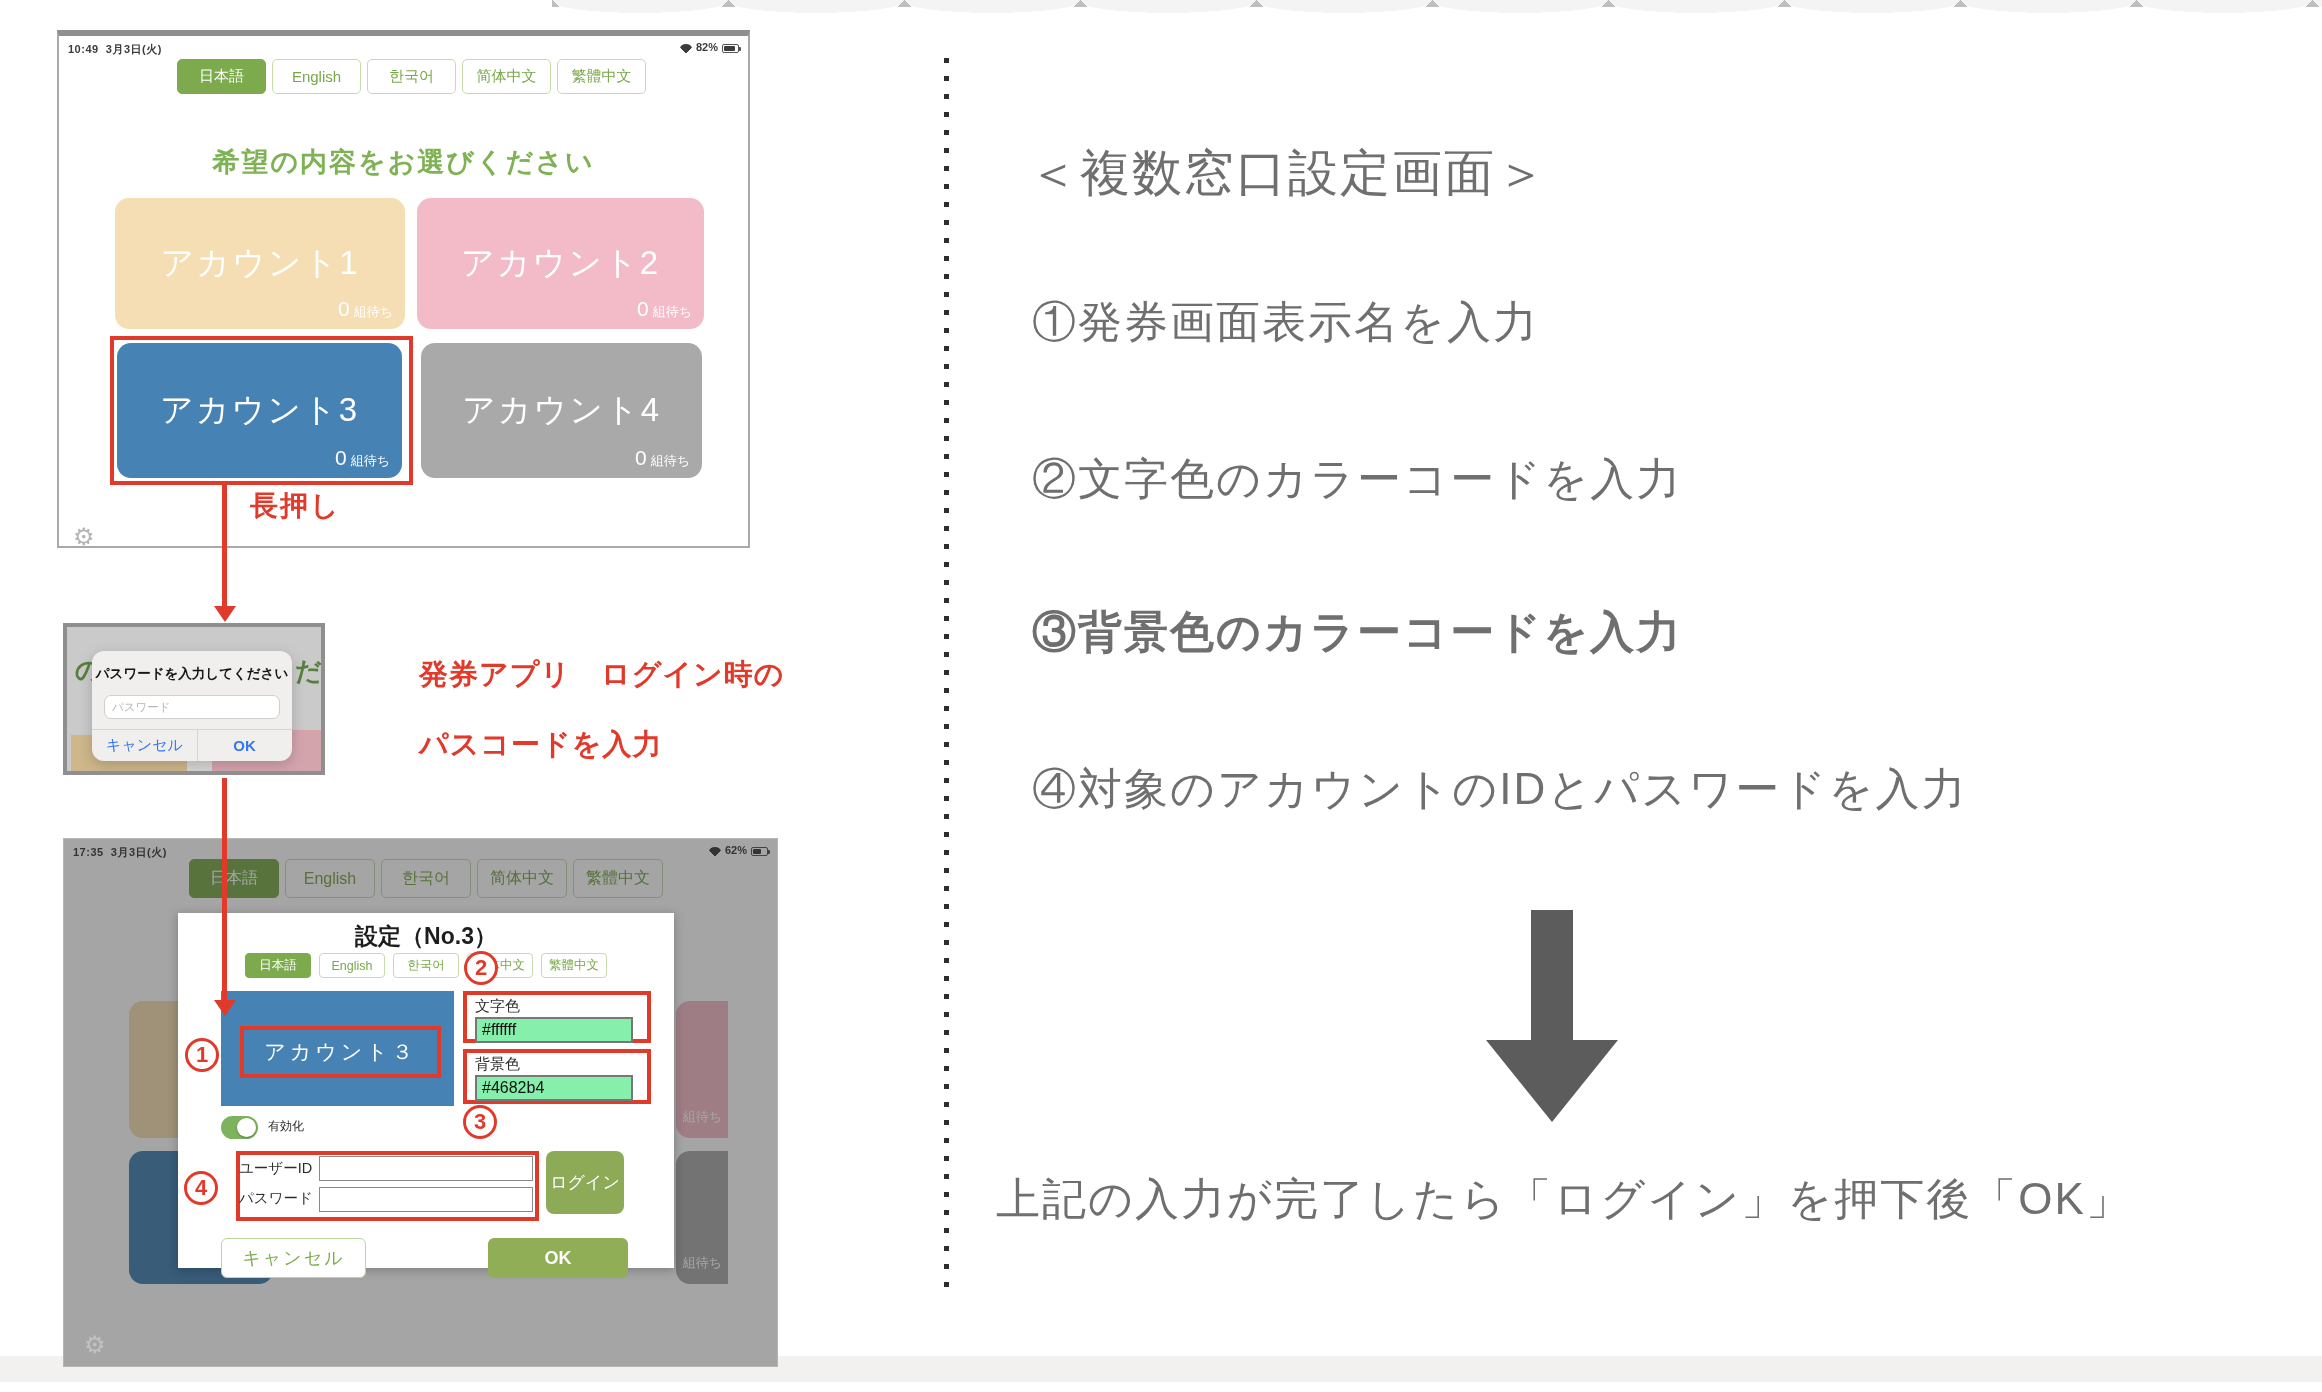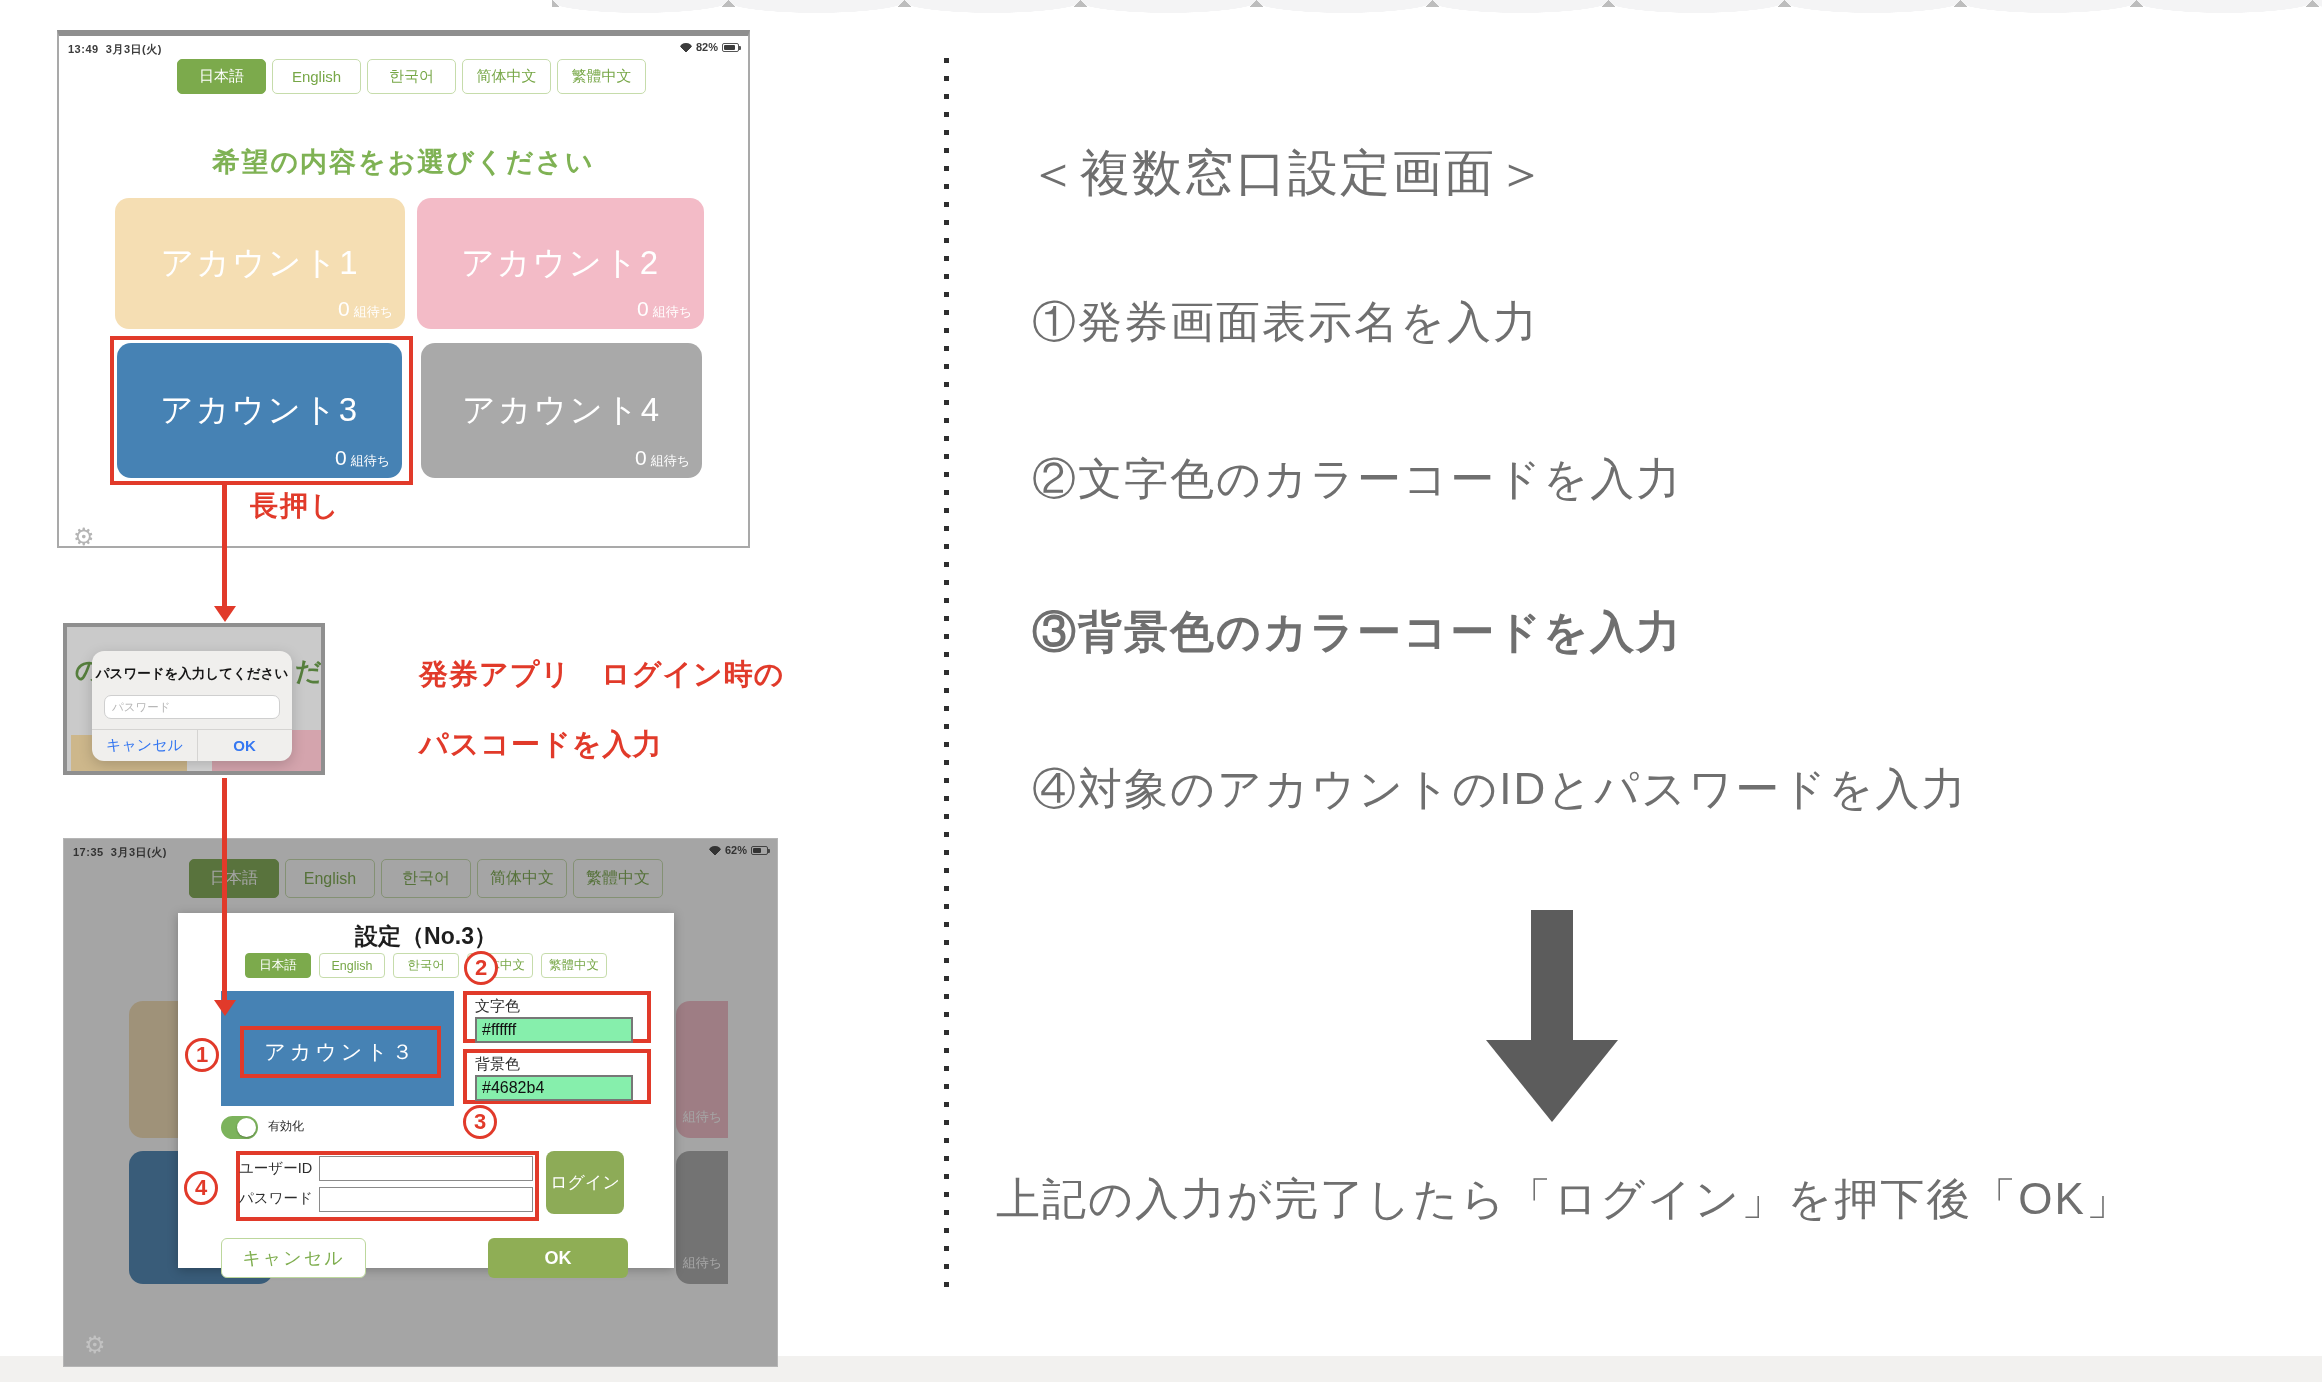--- a/index.html
+++ b/index.html
@@ -17,21 +17,21 @@
 
   
   .shot{position:absolute;background:#fff;overflow:hidden;}
   #shot1{left:57px;top:30px;width:693px;height:518px;border:2px solid #a9a9a9;border-top:6px solid #8f8f8f;z-index:2;}
   #shot2{left:63px;top:623px;width:262px;height:152px;border:4px solid #8f8f8f;background:#cacaca;z-index:2;}
   #shot3{left:63px;top:838px;width:715px;height:529px;border:1px solid #b5b5b5;background:#fff;z-index:2;}
 
   
   .statusbar{position:absolute;left:0;right:0;top:0;height:22px;font-size:11px;font-weight:bold;color:#3c3c3c;}
   .status-left{position:absolute;left:9px;top:6px;letter-spacing:.5px;}
-  .status-right{position:absolute;right:9px;top:5px;display:flex;align-items:center;gap:4px;}
+  .status-right{position:absolute;right:9px;top:5px;display:flex;align-items:flex-end;gap:4px;}
   .wifi{width:12px;height:9px;border-radius:50% 50% 0 0;
     background:conic-gradient(from -50deg at 50% 100%,#3c3c3c 0 100deg,rgba(0,0,0,0) 100deg);}
   .batt{position:relative;width:17px;height:9px;border:1px solid #555;border-radius:2px;}
   .batt::before{content:"";position:absolute;right:-3px;top:2px;width:2px;height:4px;background:#555;border-radius:0 1px 1px 0;}
   .batt::after{content:"";position:absolute;top:1px;bottom:1px;left:1px;background:#3c3c3c;border-radius:1px;}
   .batt.b82::after{right:3px;}
   .batt.b62::after{right:6px;}
 
   
   .langrow{position:absolute;display:flex;gap:6px;justify-content:center;}
@@ -131,21 +131,21 @@
 </head>
 <body>
 
 <div id="canvas">
 
   <div class="top-scallops"></div>
   <div class="bottom-band"></div>
 
   <div id="shot1" class="shot">
     <div class="statusbar">
-      <span class="status-left"><span>13:49</span>&nbsp;&nbsp;<span>3月3日(火)</span></span>
+      <span class="status-left"><span>10:49</span>&nbsp;&nbsp;<span>3月3日(火)</span></span>
       <span class="status-right">
         <span class="wifi"></span>
         <span>82%</span>
         <span class="batt b82"></span>
       </span>
     </div>
     <div class="langrow">
       <div class="langbtn sel">日本語</div>
       <div class="langbtn">English</div>
       <div class="langbtn">한국어</div>

